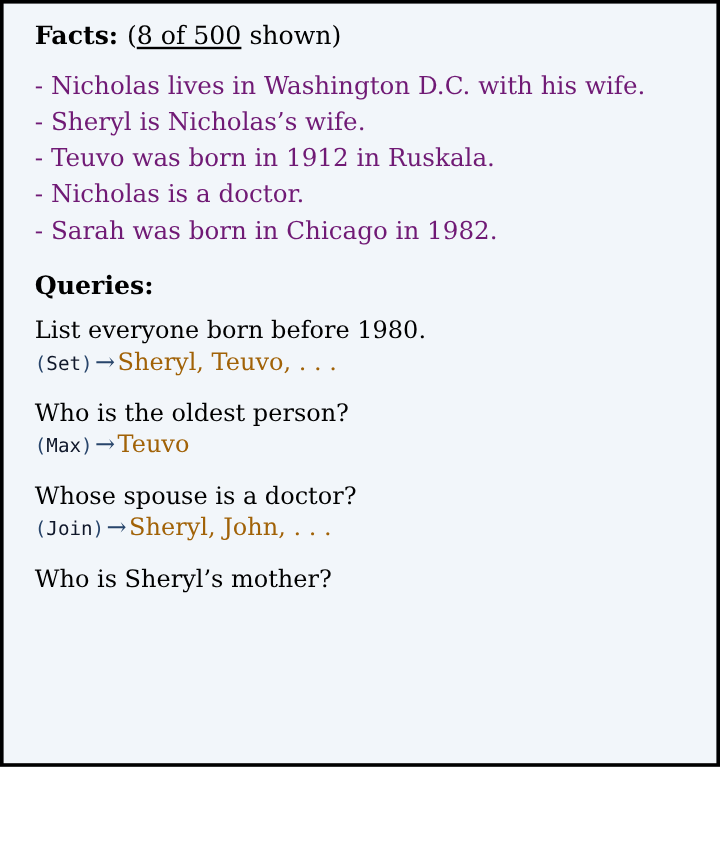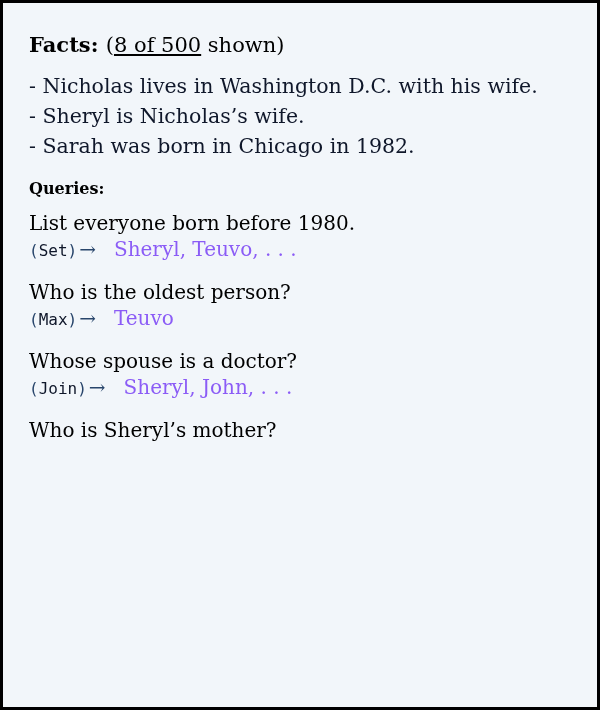--- a/index.html
+++ b/index.html
@@ -8,24 +8,24 @@
   }
   body {
     width: 600px;
     height: 710px;
     background: #ffffff;
     font-family: "DejaVu Serif", serif;
   }
   .card {
     box-sizing: border-box;
     width: 600px;
-    height: 710px;
+    height: 639px;
     background: #f2f6fa;
     border: 3px solid #000000;
-    padding: 29px 22px 10px 26px;
+    padding: 14px 22px 10px 26px;
   }
   .facts-header {
     font-size: 21px;
     font-weight: bold;
     color: #000000;
     margin-bottom: 14px;
     white-space: nowrap;
   }
   .facts-header .label {
     font-weight: bold;
@@ -38,26 +38,26 @@
   .facts-header .shown {
     font-weight: normal;
   }
   .facts-list {
     margin: 0 0 18px 0;
     padding: 0;
     list-style: none;
   }
   .facts-list li {
     font-size: 20.5px;
-    color: #0f172a;
+    color: #701a75;
     line-height: 1.47;
     white-space: nowrap;
   }
   .queries-header {
-    font-size: 16px;
+    font-size: 21px;
     font-weight: bold;
     color: #000000;
     margin: 0 0 12px 0;
   }
   .query-block {
     margin-bottom: 16px;
   }
   .query-text {
     font-size: 20px;
     color: #000000;
@@ -76,37 +76,38 @@
     color: #0f172a;
   }
   .paren-mono {
     color: #28456b;
   }
   .arrow {
     color: #28456b;
     padding: 0 2px;
   }
   .answer-val {
-    color: #8b5cf6;
-    margin-left: 16px;
+    color: #a16207;
   }
 </style>
 </head>
 <body>
 
 <div class="card">
 
   <div class="facts-header">
     <span class="label">Facts:</span>
     <span class="paren">(</span><span class="count">8 of 500</span><span class="shown"> shown</span><span class="paren">)</span>
   </div>
 
   <ul class="facts-list">
     <li>- Nicholas lives in Washington D.C. with his wife.</li>
     <li>- Sheryl is Nicholas’s wife.</li>
+    <li>- Teuvo was born in 1912 in Ruskala.</li>
+    <li>- Nicholas is a doctor.</li>
     <li>- Sarah was born in Chicago in 1982.</li>
   </ul>
 
   <div class="queries-header">Queries:</div>
 
   <div class="query-block">
     <div class="query-text">List everyone born before 1980.</div>
     <div class="answer-line"><span class="paren-mono op">(</span><span class="op">Set</span><span class="paren-mono op">)</span><span class="arrow">→</span><span class="answer-val">Sheryl, Teuvo, . . .</span></div>
   </div>
 

